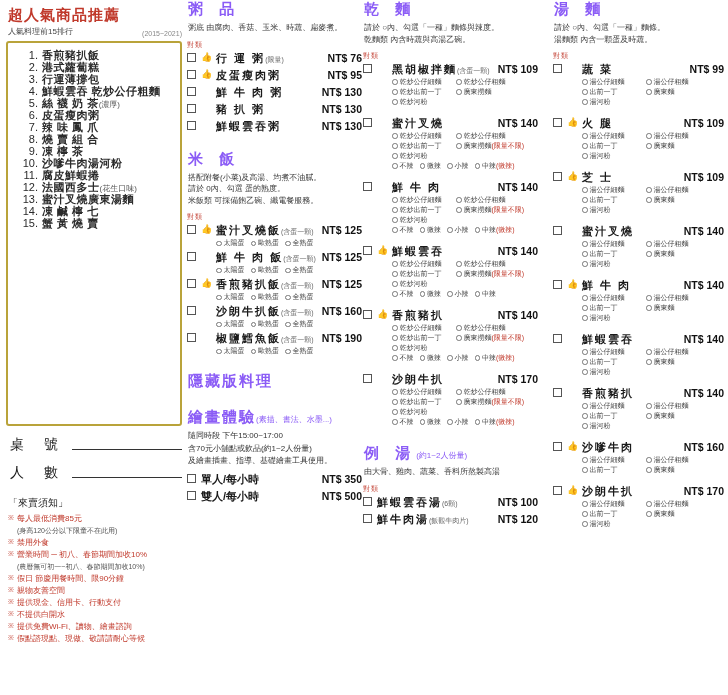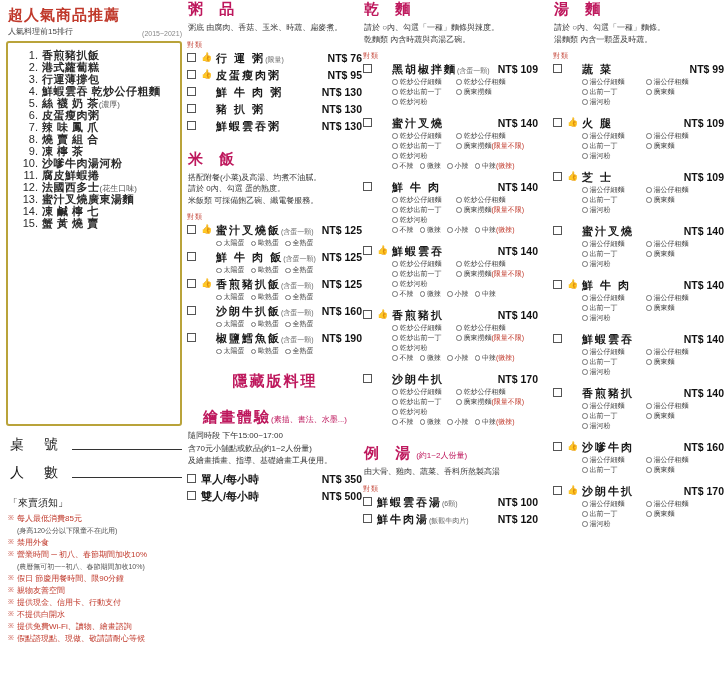--- a/index.html
+++ b/index.html
@@ -18,23 +18,23 @@
   
   .col { position:absolute; top:0; }
   .col1 { left:6px;   width:176px; }
   .col2 { left:186px; width:176px; }
   .col3 { left:362px; width:176px; }
   .col4 { left:552px; width:172px; }
 
   
   .sec-title {
     font-size:15px; font-weight:bold; letter-spacing:6px;
-    color:#be185d; margin:0 0 3px 2px;
-  }
-  .sec-title.tight { letter-spacing:2px;text-align:center; }
+    color:#8b5cf6; margin:0 0 3px 2px;
+  }
+  .sec-title.tight { letter-spacing:2px; }
   .sec-desc {
     font-size:8px; color:#3a3a3a; line-height:1.45;
     margin:0 0 6px 2px;
   }
 
   
   .promo-head {
     font-size:15px; font-weight:bold; color:#c0392b;
     letter-spacing:1px; margin:6px 0 1px 2px;
   }

